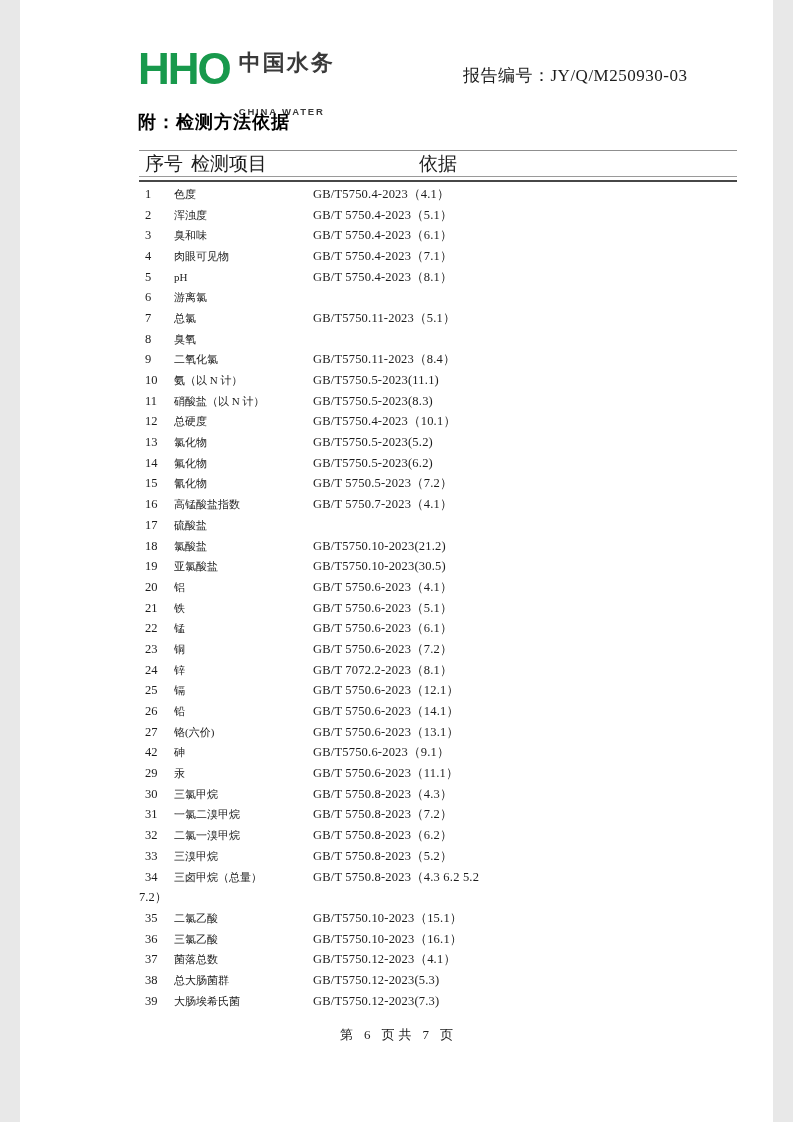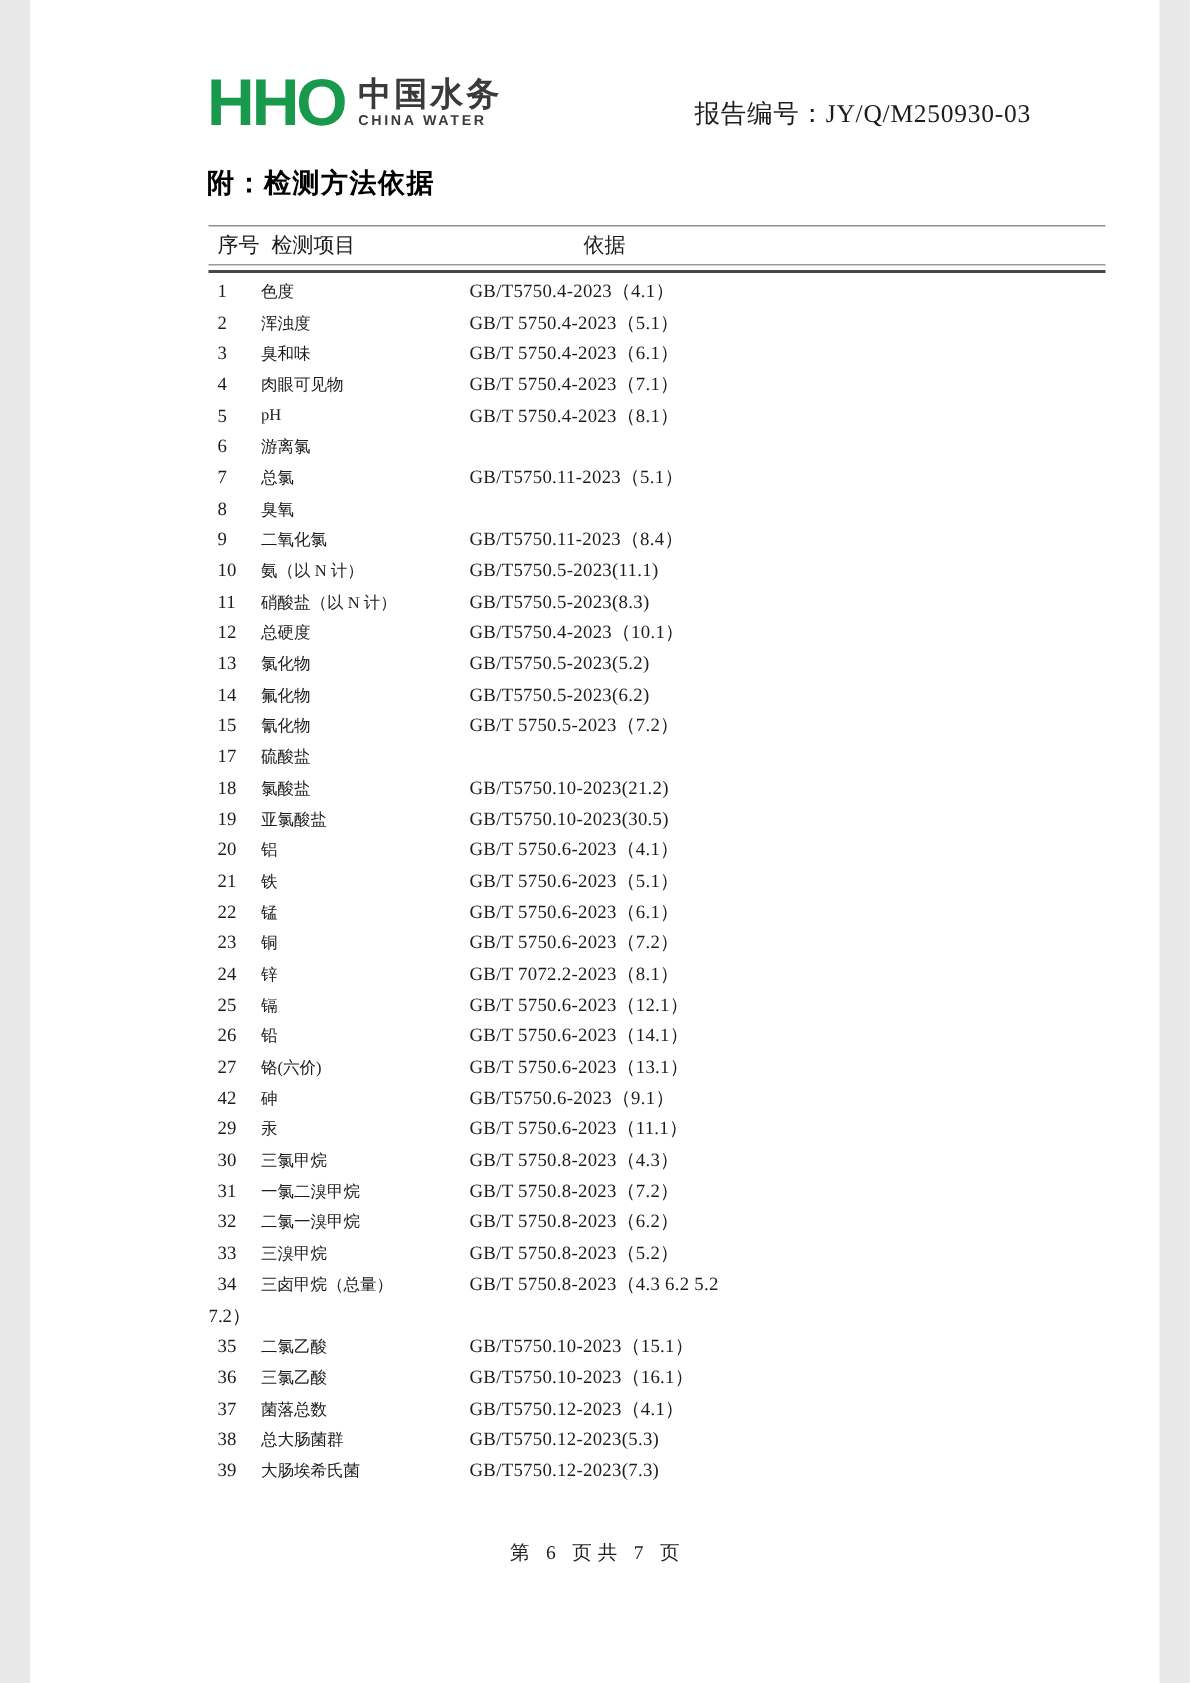--- a/index.html
+++ b/index.html
@@ -24,21 +24,21 @@
   }
   .logo-acronym{
     font-family:"Liberation Sans","DejaVu Sans",sans-serif;
     font-weight:900;
     font-size:44px;line-height:40px;
     letter-spacing:-2px;
     color:var(--green);
   }
   .logo-names{
     display:flex;flex-direction:column;
-    margin-left:9px;margin-top:1px;
+    margin-left:9px;margin-top:1px;gap:31px;
   }
   .logo-cn{
     font-family:"Liberation Sans","DejaVu Sans",sans-serif;
     font-weight:900;
     font-size:22px;line-height:25px;
     letter-spacing:2px;
     color:var(--logo-dark);
   }
   .logo-en{
     font-family:"Liberation Sans","DejaVu Sans",sans-serif;
@@ -63,21 +63,21 @@
     color:#000;
   }
   
   .method-table{
     position:absolute;left:119px;top:150px;width:598px;
   }
   .thead{
     border-top:1px solid #8f8f8f;
     height:25px;
     display:flex;align-items:center;
-    font-size:14px;
+    font-size:19px;
   }
   .h-no{margin-left:6px;}
   .h-item{margin-left:8px;}
   .h-basis{margin-left:152px;}
   .rule-light{border-top:1px solid #9a9a9a;height:0;}
   .rule-dark{border-top:2px solid #474747;height:0;margin-top:3px;}
   .tbody{margin-top:2px;}
   .trow{
     height:20.7px;
     display:flex;align-items:center;
@@ -198,20 +198,25 @@
     <span class="c-no">14</span>
     <span class="c-item">氟化物</span>
     <span class="c-basis">GB/T5750.5-2023(6.2)</span>
   </div>
         <div class="trow">
     <span class="c-no">15</span>
     <span class="c-item">氰化物</span>
     <span class="c-basis">GB/T 5750.5-2023（7.2）</span>
   </div>
         <div class="trow">
+    <span class="c-no">16</span>
+    <span class="c-item">高锰酸盐指数</span>
+    <span class="c-basis">GB/T 5750.7-2023（4.1）</span>
+  </div>
+        <div class="trow">
     <span class="c-no">17</span>
     <span class="c-item">硫酸盐</span>
   </div>
         <div class="trow">
     <span class="c-no">18</span>
     <span class="c-item">氯酸盐</span>
     <span class="c-basis">GB/T5750.10-2023(21.2)</span>
   </div>
         <div class="trow">
     <span class="c-no">19</span>

